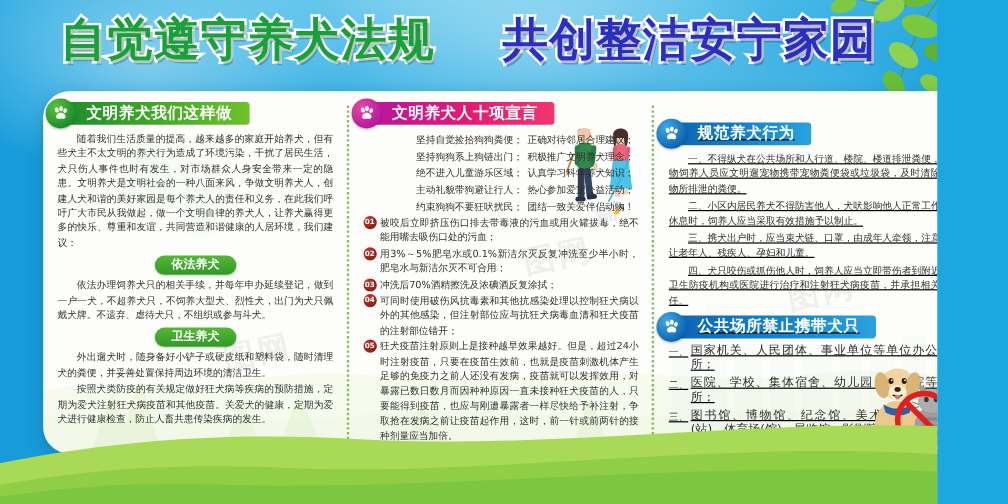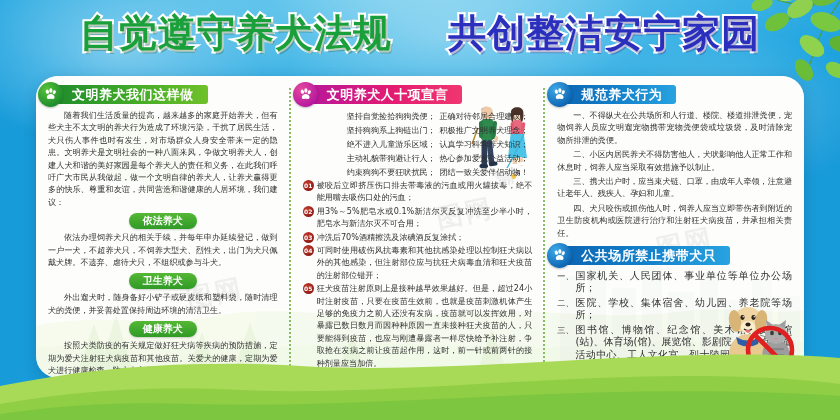--- a/index.html
+++ b/index.html
@@ -2,21 +2,21 @@
 <html><head>
 <meta charset="utf-8">
 <style>
   html,body{margin:0;padding:0;}
   body{
     width:840px;height:420px;overflow:hidden;
     font-family:"Liberation Sans","DejaVu Sans",sans-serif;
     background:#1ca7e0;
   }
   #poster{
-    position:relative;width:840px;height:420px;overflow:hidden;
+    position:relative;width:781px;height:420px;overflow:hidden;
     background:
       radial-gradient(ellipse 620px 220px at 50% -40px, #8fd8f2 0%, #4cbbe8 42%, #1ea3df 78%, #189bd9 100%);
   }
   
   .sky-wash{position:absolute;border-radius:50%;pointer-events:none;}
   .w1{left:-60px;top:-50px;width:360px;height:200px;background:radial-gradient(ellipse at center,rgba(255,255,255,.38),rgba(255,255,255,0) 68%);}
   .w2{left:240px;top:-70px;width:420px;height:210px;background:radial-gradient(ellipse at center,rgba(255,255,255,.30),rgba(255,255,255,0) 68%);}
   .w3{right:-40px;top:30px;width:300px;height:160px;background:radial-gradient(ellipse at center,rgba(255,255,255,.22),rgba(255,255,255,0) 70%);}
 
   
@@ -63,21 +63,21 @@
     background:#fdfefb;border-radius:22px;
     box-shadow:0 4px 14px rgba(0,40,70,.20);
     overflow:hidden;
   }
   .card-bg{position:absolute;inset:0;pointer-events:none;opacity:.55;}
 
   .cols{position:absolute;inset:0;display:flex;}
   .col{position:relative;box-sizing:border-box;}
   .col-left{width:254px;padding:9px 11px 8px 12px;}
   .col-mid{width:254px;padding:9px 11px 8px 12px;}
-  .col-right{width:260px;padding:9px 12px 8px 12px;}
+  .col-right{width:260px;padding:26px 12px 8px 12px;text-decoration:underline;}
   .divider{
     width:0;border-left:2px dotted #76b347;opacity:.85;margin:12px 0 12px 0;
   }
 
   
   .sec-head{position:relative;display:flex;align-items:center;height:19px;margin-bottom:5px;}
   .sec-bar{
     position:relative;display:inline-flex;align-items:center;height:19px;
     padding:0 14px 0 24px;border-radius:3px;
     color:#fff;font-weight:bold;font-size:13px;line-height:19px;white-space:nowrap;
@@ -248,23 +248,20 @@
         <div class="pill-wrap">
           <span class="pill">依法养犬</span>
         </div>
         <p class="para">依法办理饲养犬只的相关手续，并每年申办延续登记，做到一户一犬，不超养犬只，不饲养大型犬、烈性犬，出门为犬只佩戴犬牌。不遗弃、虐待犬只，不组织或参与斗犬。</p>
 
         <div class="pill-wrap">
           <span class="pill">卫生养犬</span>
         </div>
         <p class="para">外出遛犬时，随身备好小铲子或硬皮纸和塑料袋，随时清理犬的粪便，并妥善处置保持周边环境的清洁卫生。</p>
 
-        <div class="pill-wrap">
-          <span class="pill">健康养犬</span>
-        </div>
         <p class="para">按照犬类防疫的有关规定做好狂犬病等疾病的预防措施，定期为爱犬注射狂犬病疫苗和其他疫苗。关爱犬的健康，定期为爱犬进行健康检查，防止人畜共患传染疾病的发生。</p>
 
       </div>
 
       <div class="divider"></div>
 
       <div class="col col-mid">
         <div class="sec-head">
           <div class="sec-bar pink">
             <span class="paw-badge pink">

